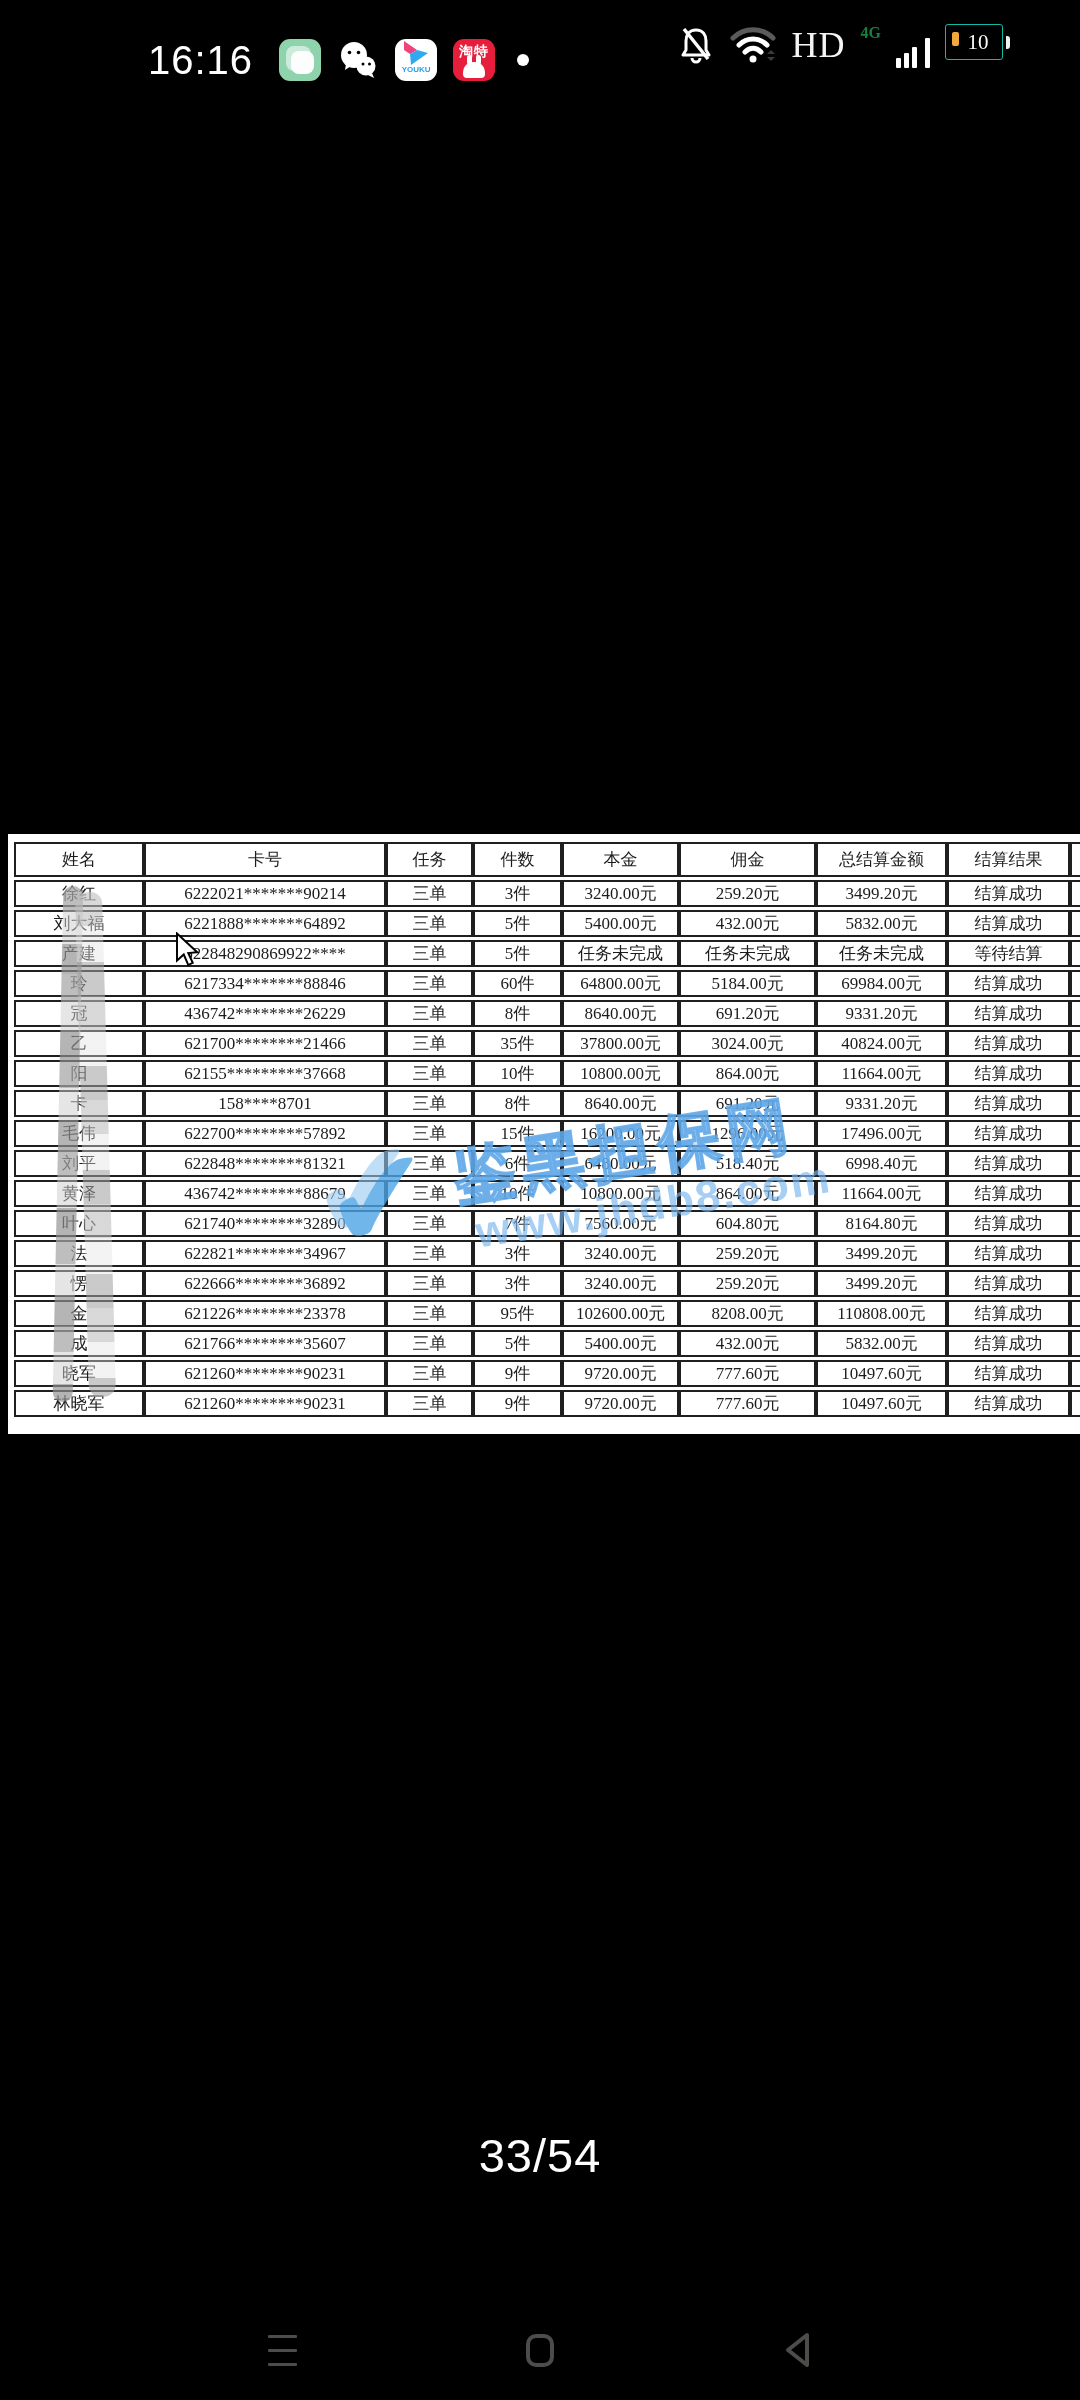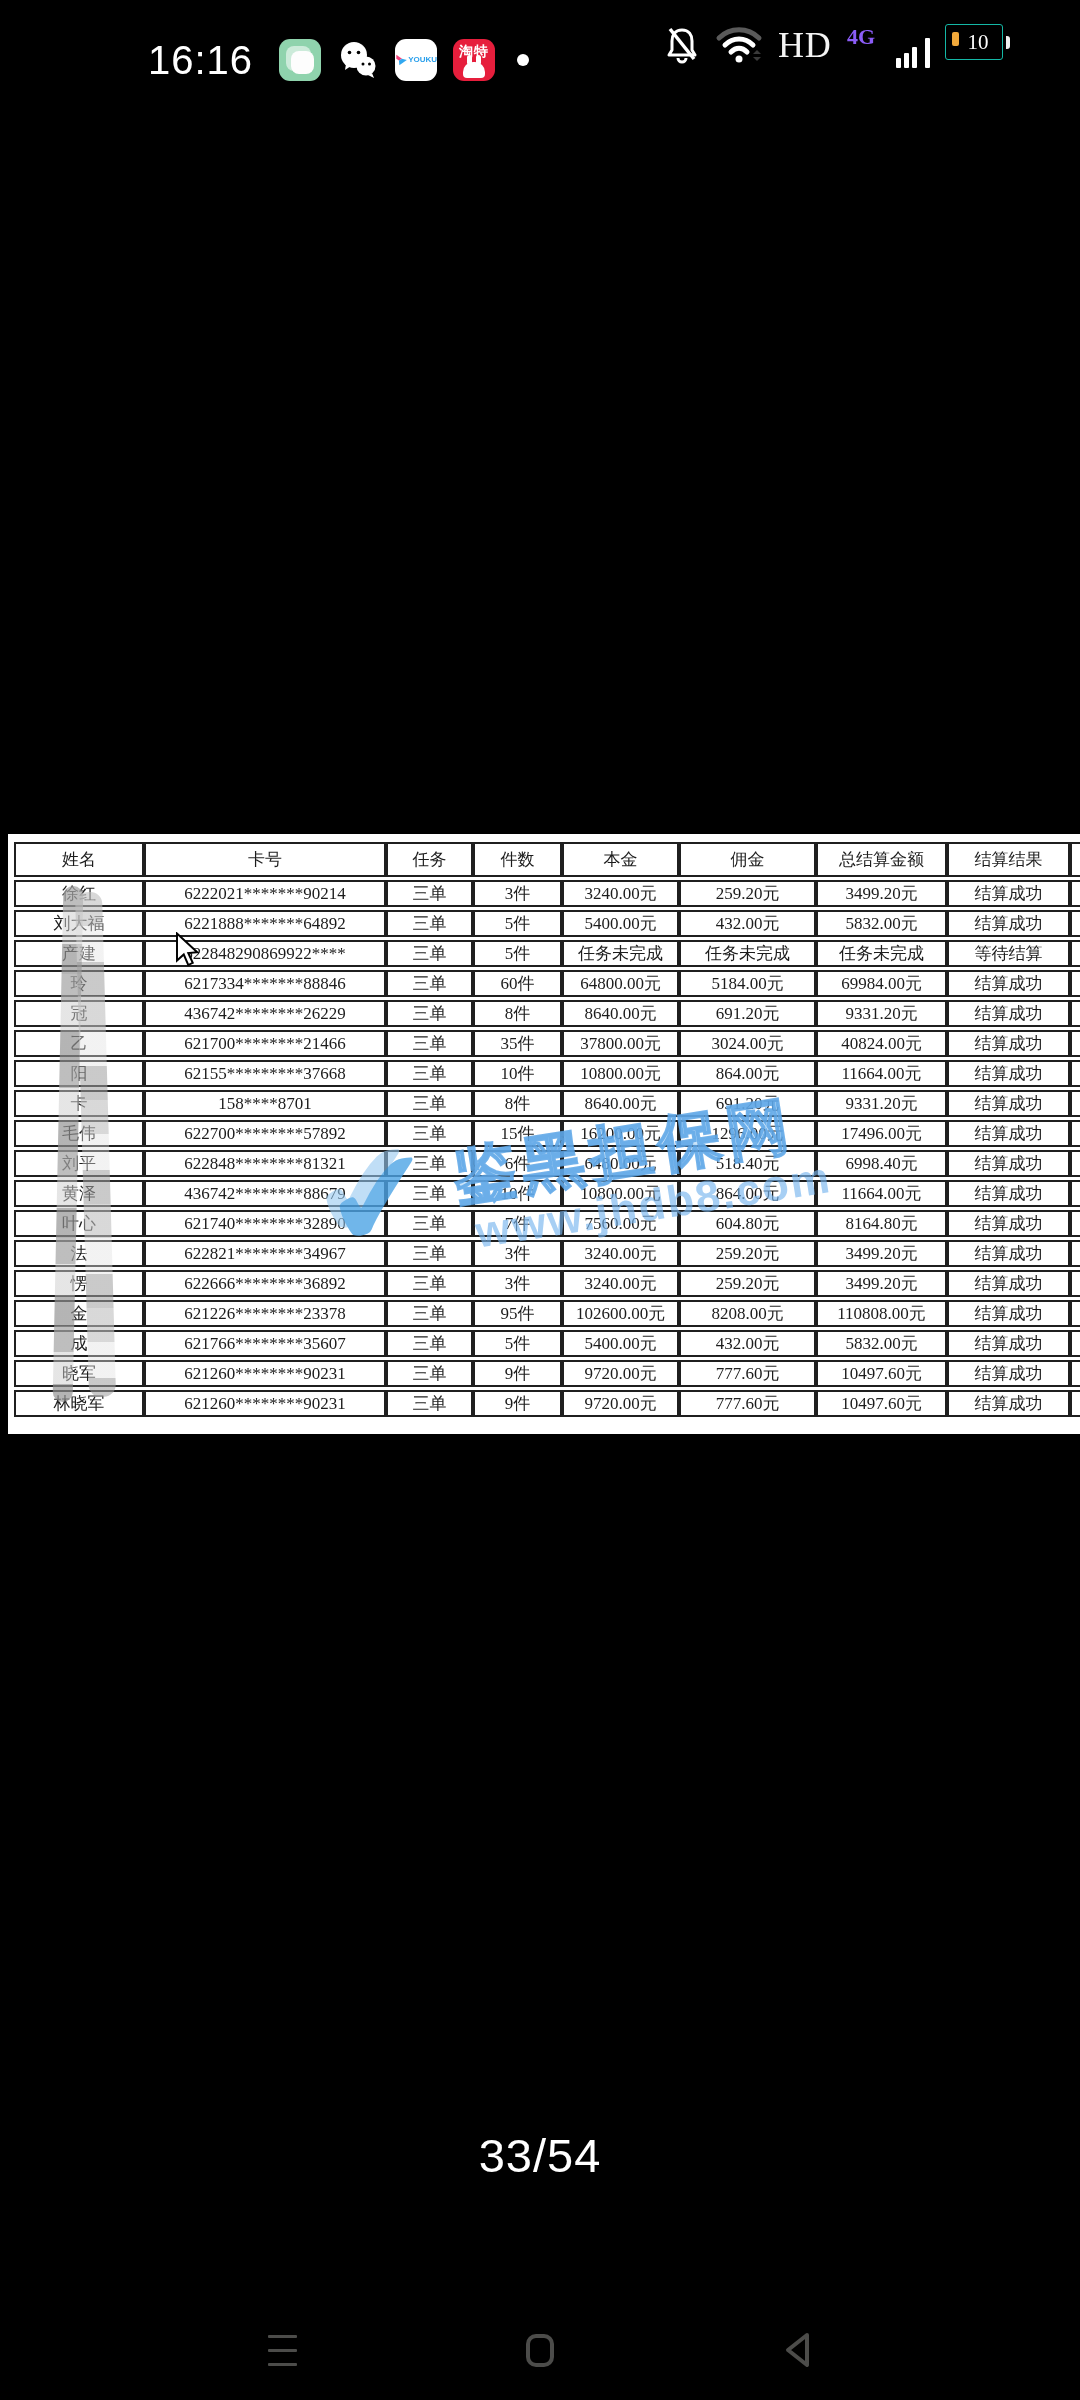--- a/index.html
+++ b/index.html
@@ -8,31 +8,31 @@
 
   
   .status-bar{position:absolute;top:24px;left:0;width:1080px;height:72px;}
   .sb-left{position:absolute;left:148px;top:0;height:72px;display:flex;align-items:center;gap:16px;}
   .sb-right{position:absolute;right:70px;top:0;height:72px;display:flex;align-items:flex-start;gap:15px;font-family:Liberation Serif, serif;}
   .time{color:#ffffff;font-size:40px;font-weight:400;letter-spacing:1px;margin-right:10px;}
   .app-icon{width:42px;height:42px;border-radius:11px;position:relative;flex:0 0 auto;}
   .icon-green{background:#8fd3ad;}
   .icon-green .g1{position:absolute;left:7px;top:7px;width:25px;height:25px;border-radius:8px;background:rgba(255,255,255,.55);}
   .icon-green .g2{position:absolute;left:12px;top:12px;width:23px;height:23px;border-radius:8px;background:#fdfdfd;}
-  .icon-youku{background:#fff;display:flex;flex-direction:row;align-items:center;justify-content:flex-start;}
+  .icon-youku{background:#fff;display:flex;flex-direction:column;align-items:center;justify-content:flex-start;}
   .yk-label{font-size:8px;font-weight:bold;color:#2ba0ec;letter-spacing:0;margin-top:-2px;}
   .icon-taote{background:#e61e3c;display:flex;flex-direction:column;align-items:center;overflow:hidden;}
   .tt-label{color:#fff;font-size:14px;font-weight:bold;line-height:18px;margin-top:3px;letter-spacing:1px;}
   .tt-rabbit{width:22px;height:16px;background:#fff;border-radius:10px 10px 4px 4px;margin-top:2px;position:relative;}
   .tt-rabbit:before,.tt-rabbit:after{content:"";position:absolute;top:-7px;width:5px;height:10px;background:#fff;border-radius:3px;}
   .tt-rabbit:before{left:4px;} .tt-rabbit:after{right:4px;}
   .notif-dot{width:12px;height:12px;border-radius:50%;background:#fff;margin-left:6px;}
   .hd{color:#f4f4f4;font-size:36px;font-weight:500;letter-spacing:1px;}
   .net{display:flex;align-items:flex-end;gap:3px;height:44px;}
-  .g4{color:#8b5cf6;font-size:22px;font-weight:bold;align-self:flex-start;margin-right:18px;}
+  .g4{color:#15803d;font-size:16px;font-weight:bold;align-self:flex-start;margin-right:12px;}
   .bar{width:5px;background:#fff;border-radius:1px;}
   .battery{position:relative;width:56px;height:34px;border:1px solid #14b8a6;border-radius:3px;display:flex;align-items:center;}
   .bat-fill{position:absolute;left:6px;top:7px;width:7px;height:14px;border-radius:2px;background:#f2a93b;}
   .bat-text{color:#fff;font-size:21px;width:100%;text-align:center;padding-left:8px;}
   .bat-nub{width:4px;height:13px;background:#f0f0f0;border-radius:0 3px 3px 0;margin-left:3px;}
 
   
   .table-wrap{position:absolute;top:834px;left:8px;width:1080px;height:600px;background:#fff;
               overflow:hidden;box-sizing:border-box;padding:5px 6px;}
   table{border-collapse:separate;border-spacing:0 3px;table-layout:fixed;width:1066px;

